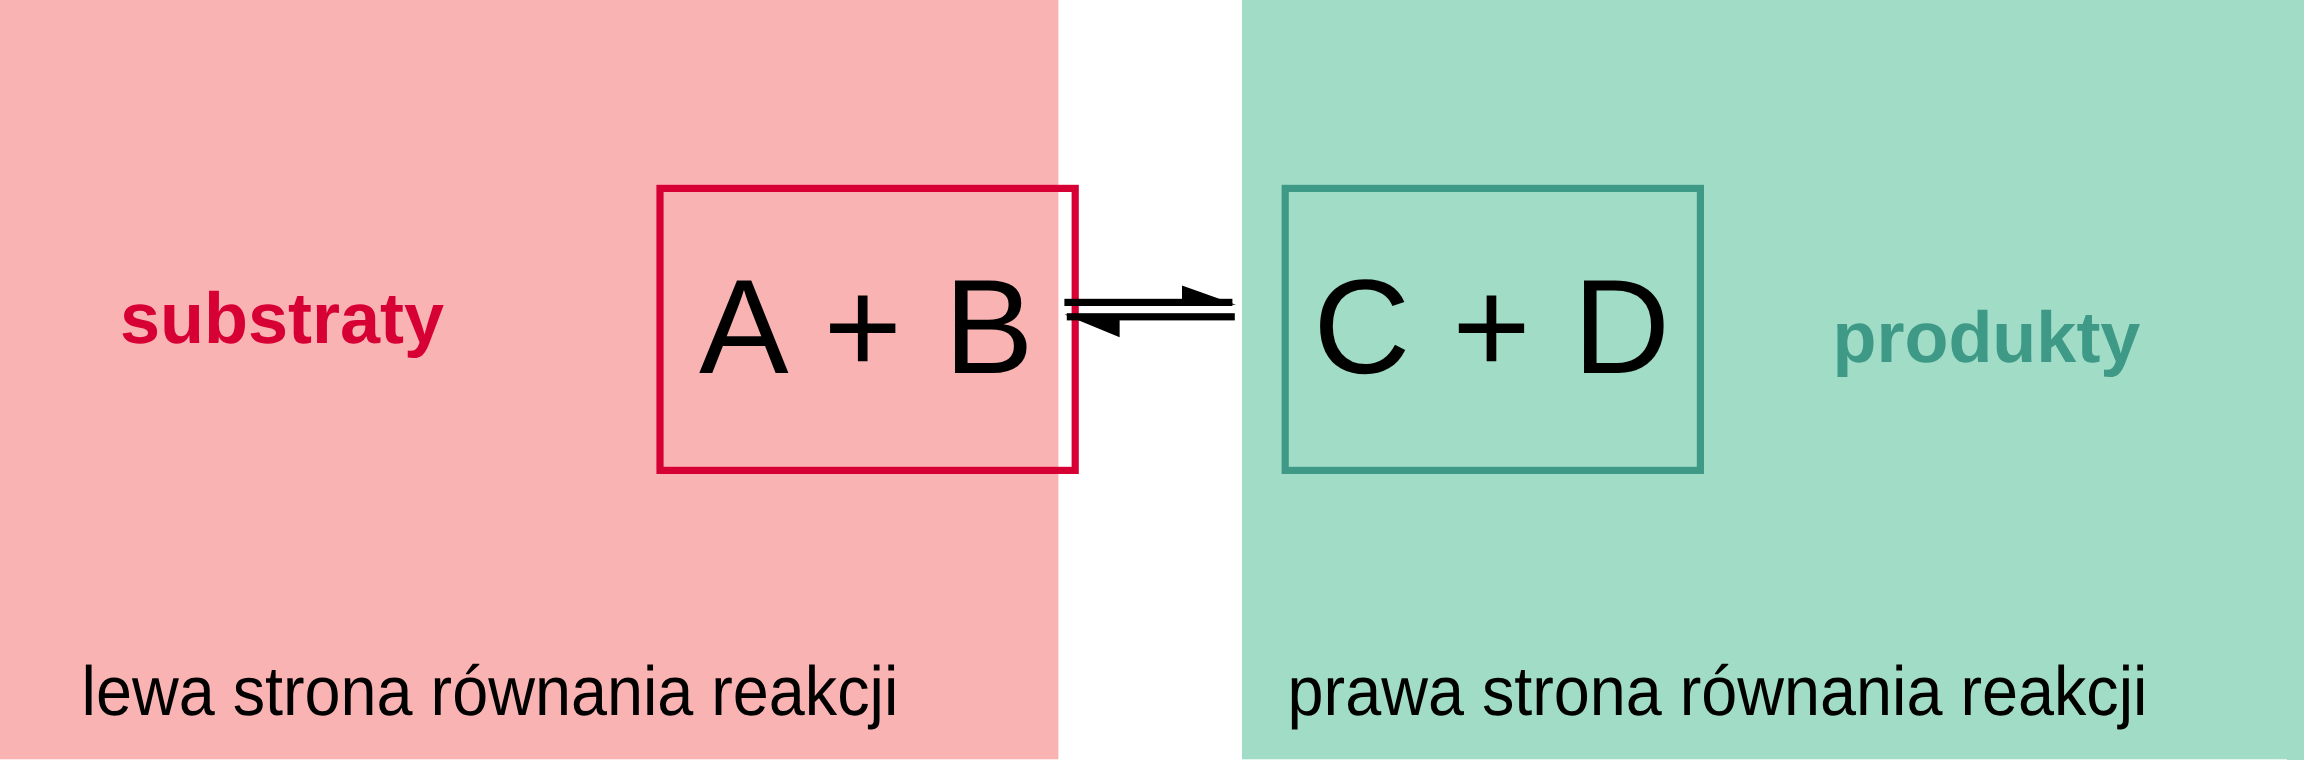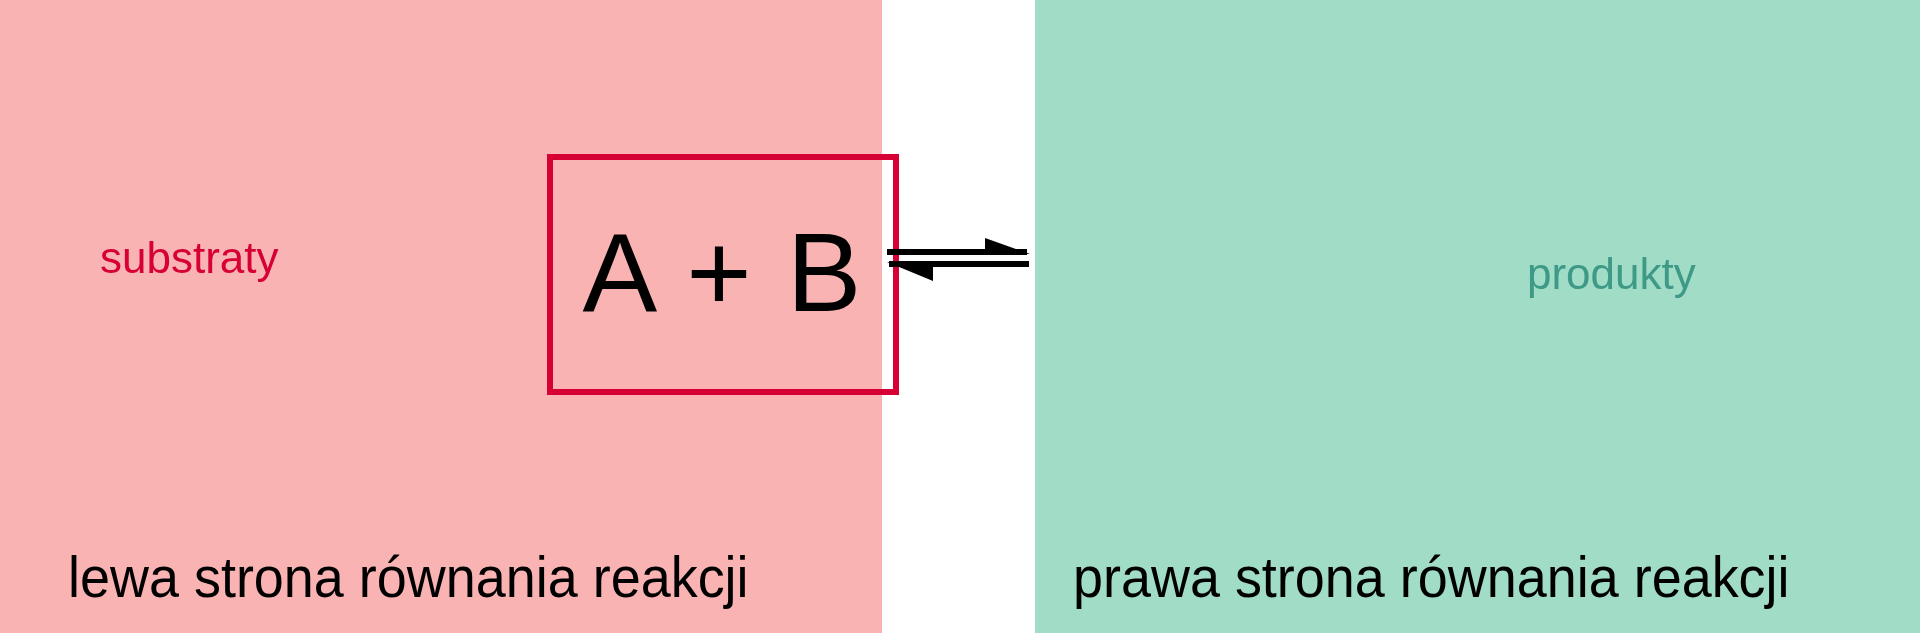--- a/index.html
+++ b/index.html
@@ -6,21 +6,21 @@
   body { width:1920px; height:633px; position:relative; background:#ffffff; overflow:hidden;
          font-family:"Liberation Sans", sans-serif; }
   .panel { position:absolute; top:0; height:633px; }
   .panel-left { left:0; width:882px; }
   .panel-right { left:1035px; width:885px; }
   .box { position:absolute; top:154px; width:340px; height:229px; box-sizing:content-box;
          border-style:solid; border-width:6px; display:flex; align-items:center; justify-content:center; }
   .box-left { left:503px; }
   .box-right { left:1068px; }
   .formula { font-size:112px; color:#000; letter-spacing:2px; white-space:pre; line-height:1; position:relative; top:-2px; }
-  .side-label { position:absolute; font-weight:normal; font-size:44px; line-height:1; white-space:nowrap; }
+  .side-label { position:absolute; font-weight:bold; font-size:60px; line-height:1; white-space:nowrap; }
   .caption { position:absolute; top:548px; font-size:58px; line-height:1; white-space:nowrap; color:#000;
              transform-origin:left top; }
   .arrow { position:absolute; left:885px; top:232px; width:148px; height:54px; }
 </style>
 </head>
 <body>
 
 <div class="panel panel-left" style="background:#fab3b3;">
   <div class="side-label" style="left:100px; top:236px; color:#d70034;">substraty</div>
   <div class="box box-left" style="border-color:#d70034;margin-left:44px;">
@@ -32,15 +32,18 @@
 <svg class="arrow" viewBox="0 0 148 54" xmlns="http://www.w3.org/2000/svg">
 
   <rect x="2" y="17" width="140" height="6" fill="#000"></rect>
   <polygon points="100,6 145,22 100,22" fill="#000"></polygon>
 
   <rect x="4" y="29" width="140" height="6" fill="#000"></rect>
   <polygon points="2,30 48,30 48,49" fill="#000"></polygon>
 </svg>
 
 <div class="panel panel-right" style="background:#a1dcc7;">
+  <div class="box box-right" style="left:33px; border-color:#3e9a86;">
+    <span class="formula">C + D</span>
+  </div>
   <div class="side-label" style="left:492px; top:252px; color:#3e9a86;">produkty</div>
   <div class="caption" style="left:38px; transform:scaleX(0.93);">prawa strona równania reakcji</div>
 </div>
 
 </body></html>

